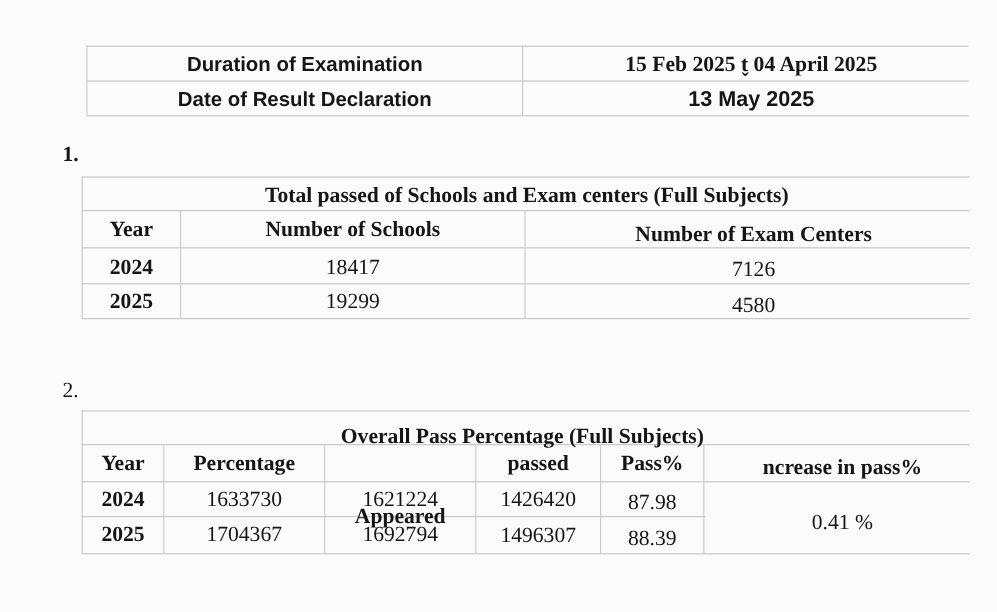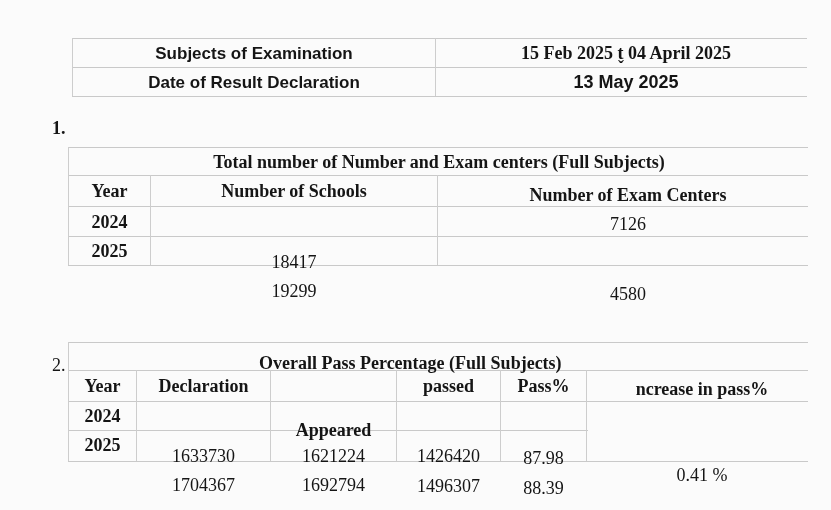--- a/index.html
+++ b/index.html
@@ -9,52 +9,52 @@
       font-family: "Liberation Serif", serif;
     }
     .abs { position: absolute; }
     
     .hl { position: absolute; height: 1px; background: #c9c9c9; }
     .vl { position: absolute; width: 1px; background: #cdcdcd; }
     .cell { position: absolute; display: flex; align-items: center; justify-content: center; white-space: nowrap; }
     .sans { font-family: "Liberation Sans", sans-serif; font-weight: bold; font-size: 17px; }
     .sans-lg { font-family: "Liberation Sans", sans-serif; font-weight: bold; font-size: 18px; }
     .serif-b { font-family: "Liberation Serif", serif; font-weight: bold; font-size: 18px; }
-    .serif { font-family: "Liberation Serif", serif; font-size: 18px; margin-top: 40px; }
+    .serif { font-family: "Liberation Serif", serif; font-size: 18px; }
     .num { font-family: "Liberation Serif", serif; font-weight: normal; font-size: 18px; }
   </style>
 </head>
 <body>
 
 <div>
   <div class="hl" style="left:72px; top:38px; width:735px;"></div>
   <div class="hl" style="left:72px; top:67px; width:735px;"></div>
   <div class="hl" style="left:72px; top:96px; width:735px;"></div>
   <div class="vl" style="left:72px; top:38px; height:58px;"></div>
   <div class="vl" style="left:435px; top:38px; height:58px;"></div>
 
-  <div class="cell sans" style="left:73px; top:40px; width:362px; height:27px;">Subjects of Examination</div>
+  <div class="cell sans" style="left:73px; top:40px; width:362px; height:27px;">Duration of Examination</div>
   <div class="cell sans-lg" style="left:436px; top:40px; width:380px; height:27px;font-family:Liberation Serif, serif;">15 Feb 2025 t̬ 04 April 2025</div>
   <div class="cell sans" style="left:73px; top:69px; width:362px; height:27px;">Date of Result Declaration</div>
   <div class="cell sans-lg" style="left:436px; top:69px; width:380px; height:27px;">13 May 2025</div>
 </div>
 
 <div class="abs serif-b" style="left:52px; top:118px;">1.</div>
 
 <div>
   <div class="hl" style="left:68px; top:147px; width:740px;"></div>
   <div class="hl" style="left:68px; top:175px; width:740px;"></div>
   <div class="hl" style="left:68px; top:206px; width:740px;"></div>
   <div class="hl" style="left:68px; top:236px; width:740px;"></div>
   <div class="hl" style="left:68px; top:265px; width:740px;"></div>
   <div class="vl" style="left:68px; top:147px; height:118px;"></div>
   <div class="vl" style="left:150px; top:175px; height:90px;"></div>
   <div class="vl" style="left:437px; top:175px; height:90px;"></div>
 
-  <div class="cell serif-b" style="left:69px; top:149px; width:740px; height:27px;">Total number of Number and Exam centers (Full Subjects)</div>
+  <div class="cell serif-b" style="left:69px; top:149px; width:740px; height:27px;">Total passed of Schools and Exam centers (Full Subjects)</div>
 
   <div class="cell serif-b" style="left:69px; top:177px; width:81px; height:29px;">Year</div>
   <div class="cell serif-b" style="left:151px; top:177px; width:286px; height:29px;">Number of Schools</div>
   <div class="cell serif-b" style="left:438px; top:177px; width:380px; height:32px; padding-top:4px; box-sizing:border-box;">Number of Exam Centers</div>
 
   <div>
     <div class="cell serif-b" style="left:69px; top:208px; width:81px; height:28px;">2024</div>
     <div class="cell serif" style="left:151px; top:208px; width:286px; height:28px;">18417</div>
     <div class="cell num" style="left:438px; top:210px; width:380px; height:28px;">7126</div>
   </div>
@@ -74,24 +74,24 @@
   <div class="hl" style="left:68px; top:430px; width:520px;"></div>
   <div class="hl" style="left:68px; top:461px; width:740px;"></div>
 
   <div class="vl" style="left:68px; top:342px; height:119px;"></div>
   <div class="vl" style="left:136px; top:370px; height:91px;"></div>
   <div class="vl" style="left:270px; top:370px; height:91px;"></div>
   <div class="vl" style="left:396px; top:370px; height:91px;"></div>
   <div class="vl" style="left:500px; top:370px; height:91px;"></div>
   <div class="vl" style="left:586px; top:370px; height:91px;"></div>
 
-  <div class="cell serif-b" style="left:259px; top:344px; width:360px; height:39px; justify-content:flex-start;">Overall Pass Percentage (Full Subjects)</div>
+  <div class="cell serif-b" style="left:284px; top:344px; width:360px; height:39px; justify-content:flex-start;">Overall Pass Percentage (Full Subjects)</div>
 
   <div class="cell serif-b" style="left:69px; top:372px; width:67px; height:29px;">Year</div>
-  <div class="cell serif-b" style="left:137px; top:372px; width:133px; height:29px;">Declaration</div>
+  <div class="cell serif-b" style="left:137px; top:372px; width:133px; height:29px;">Percentage</div>
   <div class="cell serif-b" style="left:271px; top:372px; width:125px; height:29px;margin-top:44px;">Appeared</div>
   <div class="cell serif-b" style="left:397px; top:372px; width:103px; height:29px;">passed</div>
   <div class="cell serif-b" style="left:501px; top:372px; width:85px; height:29px;">Pass%</div>
   <div class="cell serif-b" style="left:587px; top:375px; width:230px; height:29px;">ncrease in pass%</div>
 
   <div>
     <div class="cell serif-b" style="left:69px; top:402px; width:67px; height:28px;">2024</div>
     <div class="cell serif" style="left:137px; top:402px; width:133px; height:28px;">1633730</div>
     <div class="cell serif" style="left:271px; top:402px; width:125px; height:28px;">1621224</div>
     <div class="cell serif" style="left:397px; top:402px; width:103px; height:28px;">1426420</div>

